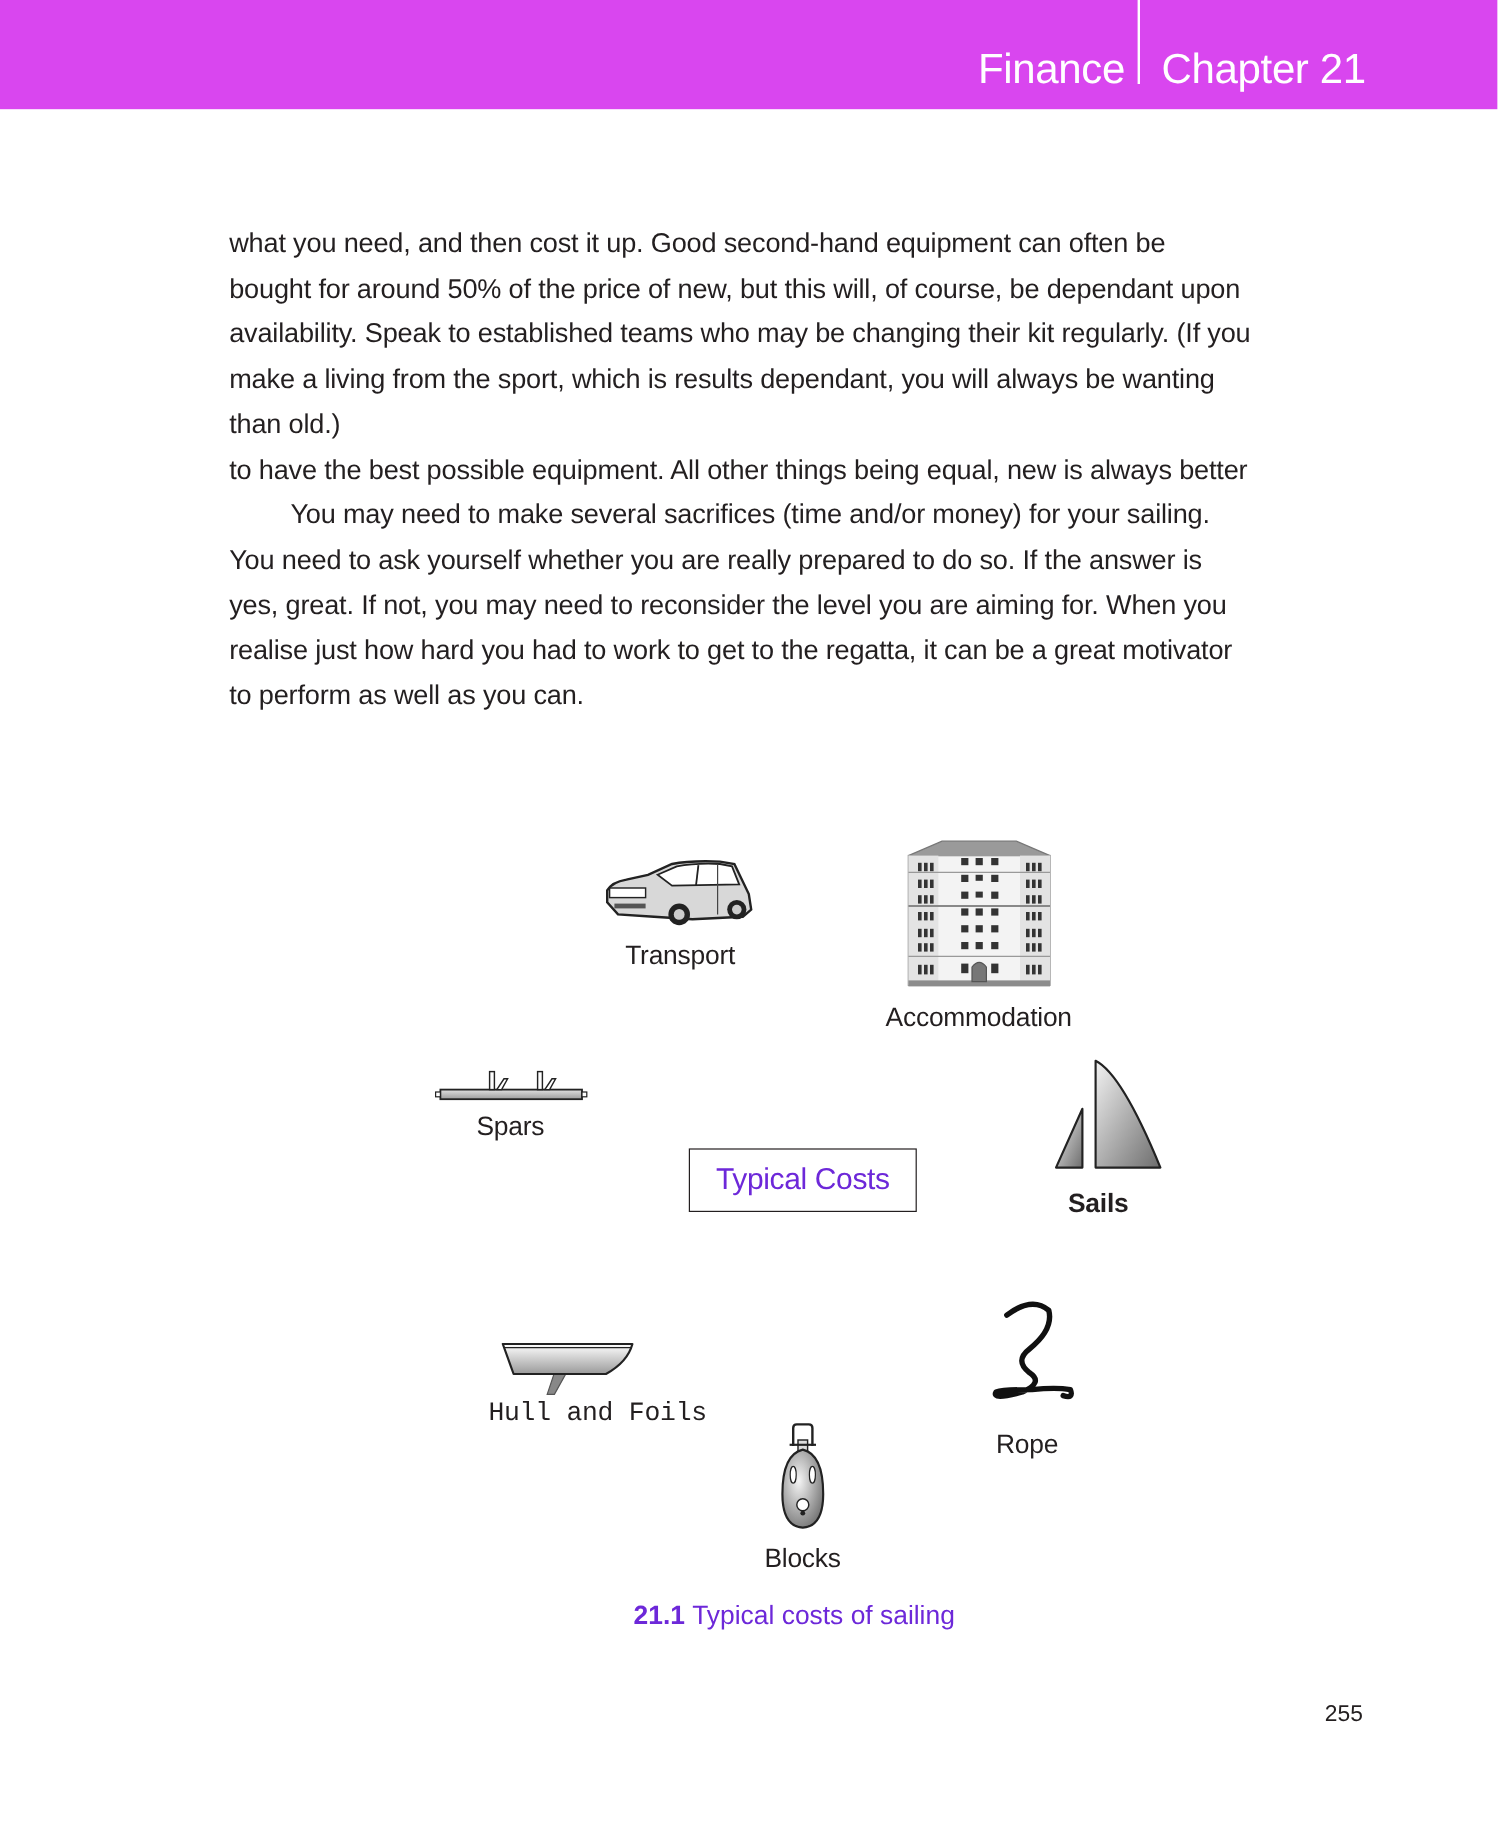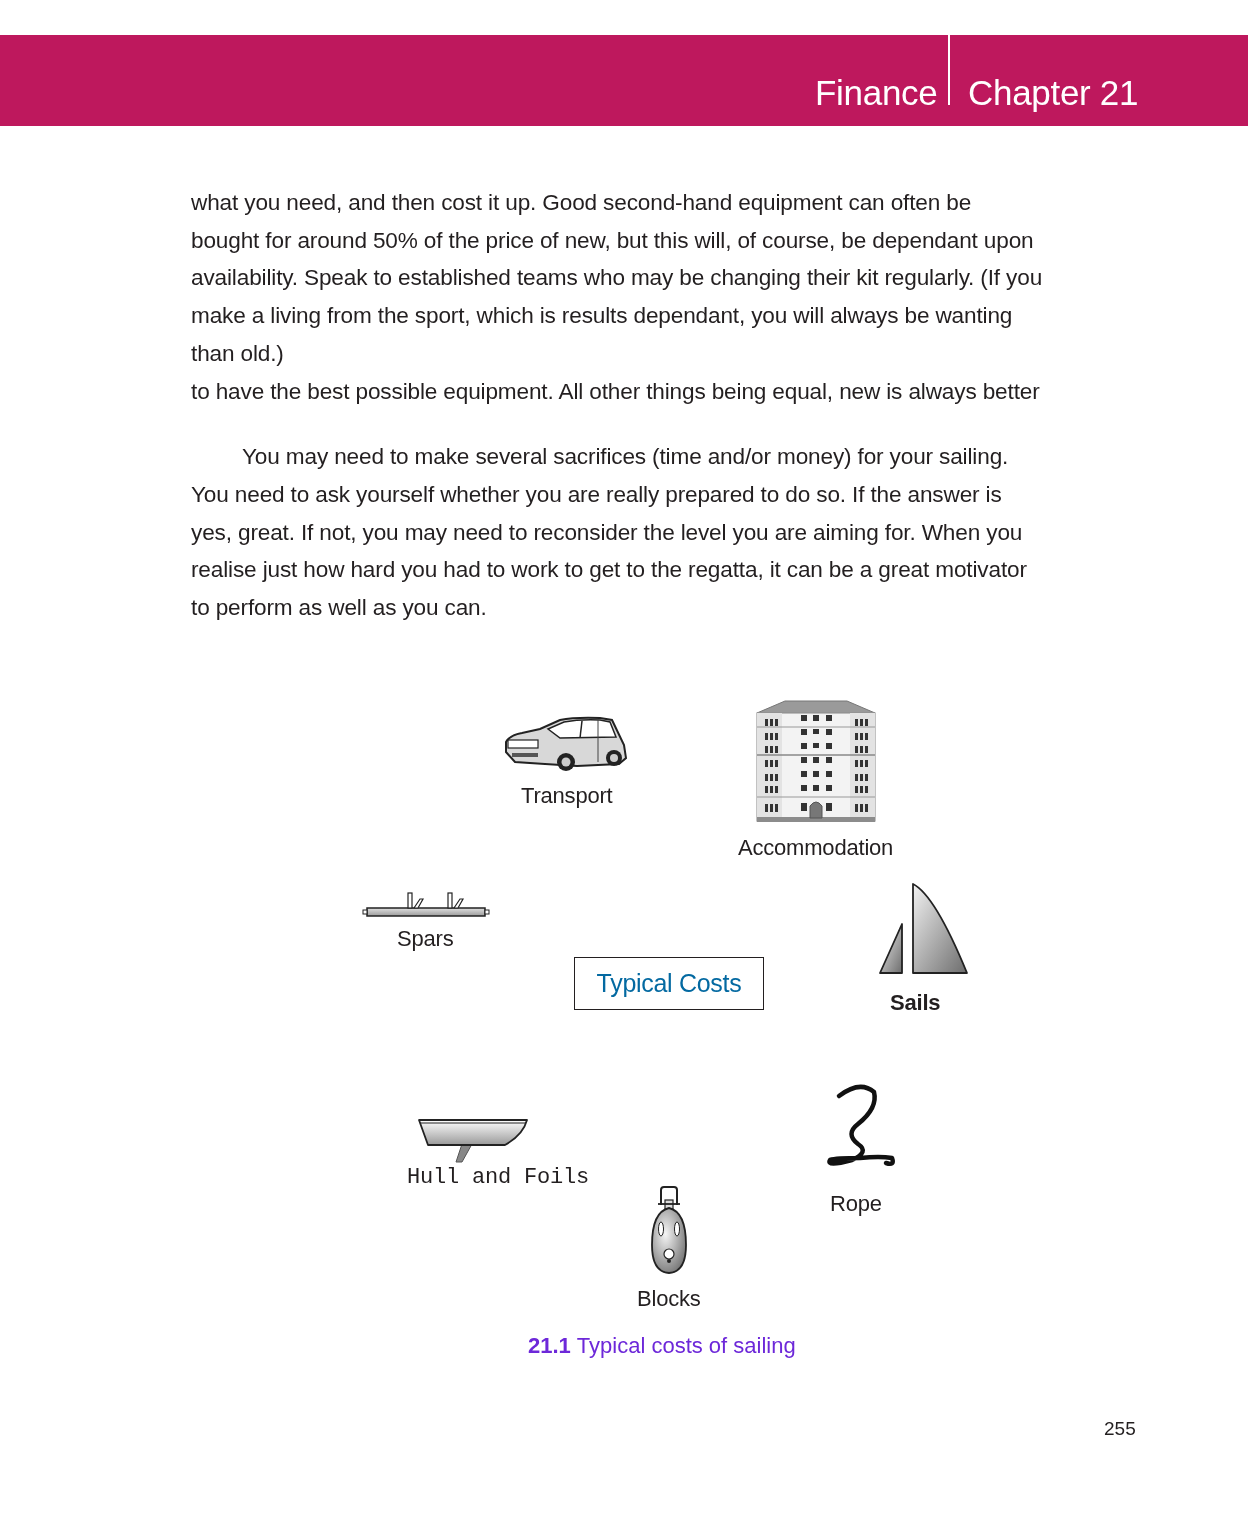--- a/index.html
+++ b/index.html
@@ -3,53 +3,52 @@
   <meta charset="utf-8">
   <style>
     html, body { margin: 0; padding: 0; }
     body {
       width: 1248px; height: 1530px; position: relative; overflow: hidden;
       background: #ffffff; color: #231f20;
       font-family: "DejaVu Sans", "Liberation Sans", sans-serif;
     }
     .header-bar {
       position: absolute; left: 0; top: 0; width: 1248px; height: 91px;
-      background: #be185d;
-      margin-top: 35px;
+      background: #d946ef;
     }
     .header-section {
       position: absolute; top: 36px; color: #ffffff;
       font-family: "Liberation Sans", sans-serif; font-size: 35px;
       font-weight: normal; letter-spacing: -0.3px; line-height: 44px;
     }
     .header-section.section { left: 815px; }
     .header-section.chapter { left: 968px; }
     .header-divider {
       position: absolute; left: 948px; top: 0; width: 2px; height: 70px;
       background: #ffffff;
     }
     .body-text {
       position: absolute; left: 191px; top: 184px; width: 960px;
       font-family: "Liberation Sans", sans-serif; font-size: 22.6px;
       line-height: 37.7px; color: #231f20; letter-spacing: -0.15px;
     }
     .body-text p { margin: 0; }
     .line { display: block; white-space: nowrap; }
-    .indent { padding-left: 51px; margin-top: 28px; }
+    .indent { padding-left: 51px; }
 
     .figure { position: absolute; left: 0; top: 0; width: 1248px; height: 1530px; pointer-events: none; padding-left: 48px; }
     .fig-label {
       position: absolute; font-family: "Liberation Sans", sans-serif;
       font-size: 22px; color: #231f20; white-space: nowrap; letter-spacing: -0.2px;
     }
     .center-box {
       position: absolute; left: 574px; top: 957px; width: 190px; height: 53px;
       border: 1.5px solid #231f20; box-sizing: border-box;
       display: flex; align-items: center; justify-content: center;
-      font-family: "Liberation Sans", sans-serif; font-size: 25px; color: #0369a1;
+      font-family: "Liberation Sans", sans-serif; font-size: 25px; color: #6d28d9;
       letter-spacing: -0.3px;
     }
     .caption {
       position: absolute; left: 528px; top: 1333px;
       font-family: "Liberation Sans", sans-serif; font-size: 22px; color: #6d28d9;
       white-space: nowrap;
     }
     .caption .num { font-weight: bold; margin-right: 6px; }
     .page-number {
       position: absolute; left: 1104px; top: 1418px;

